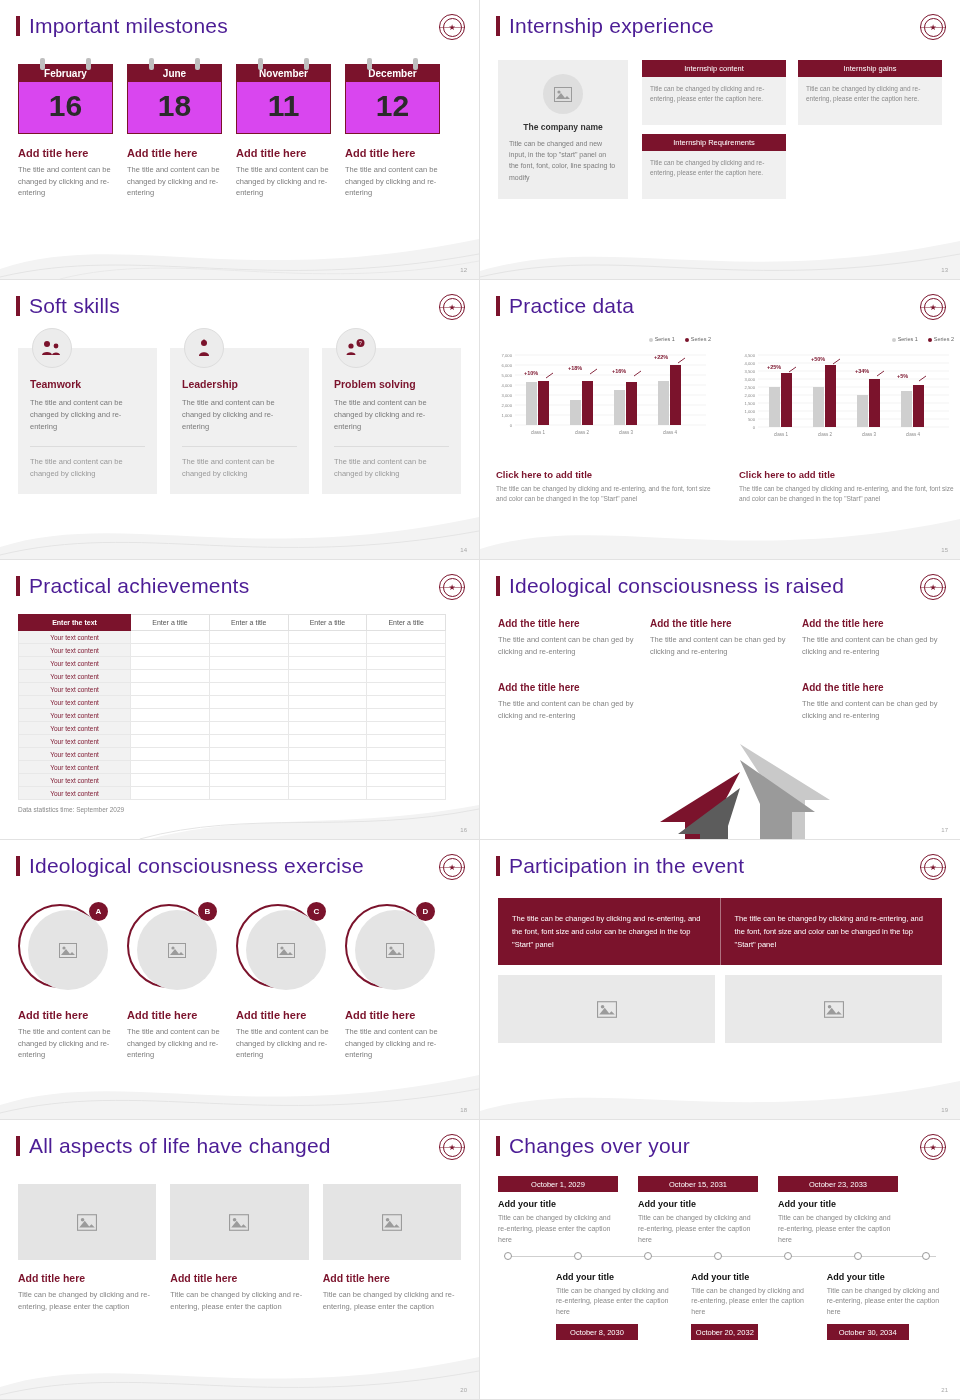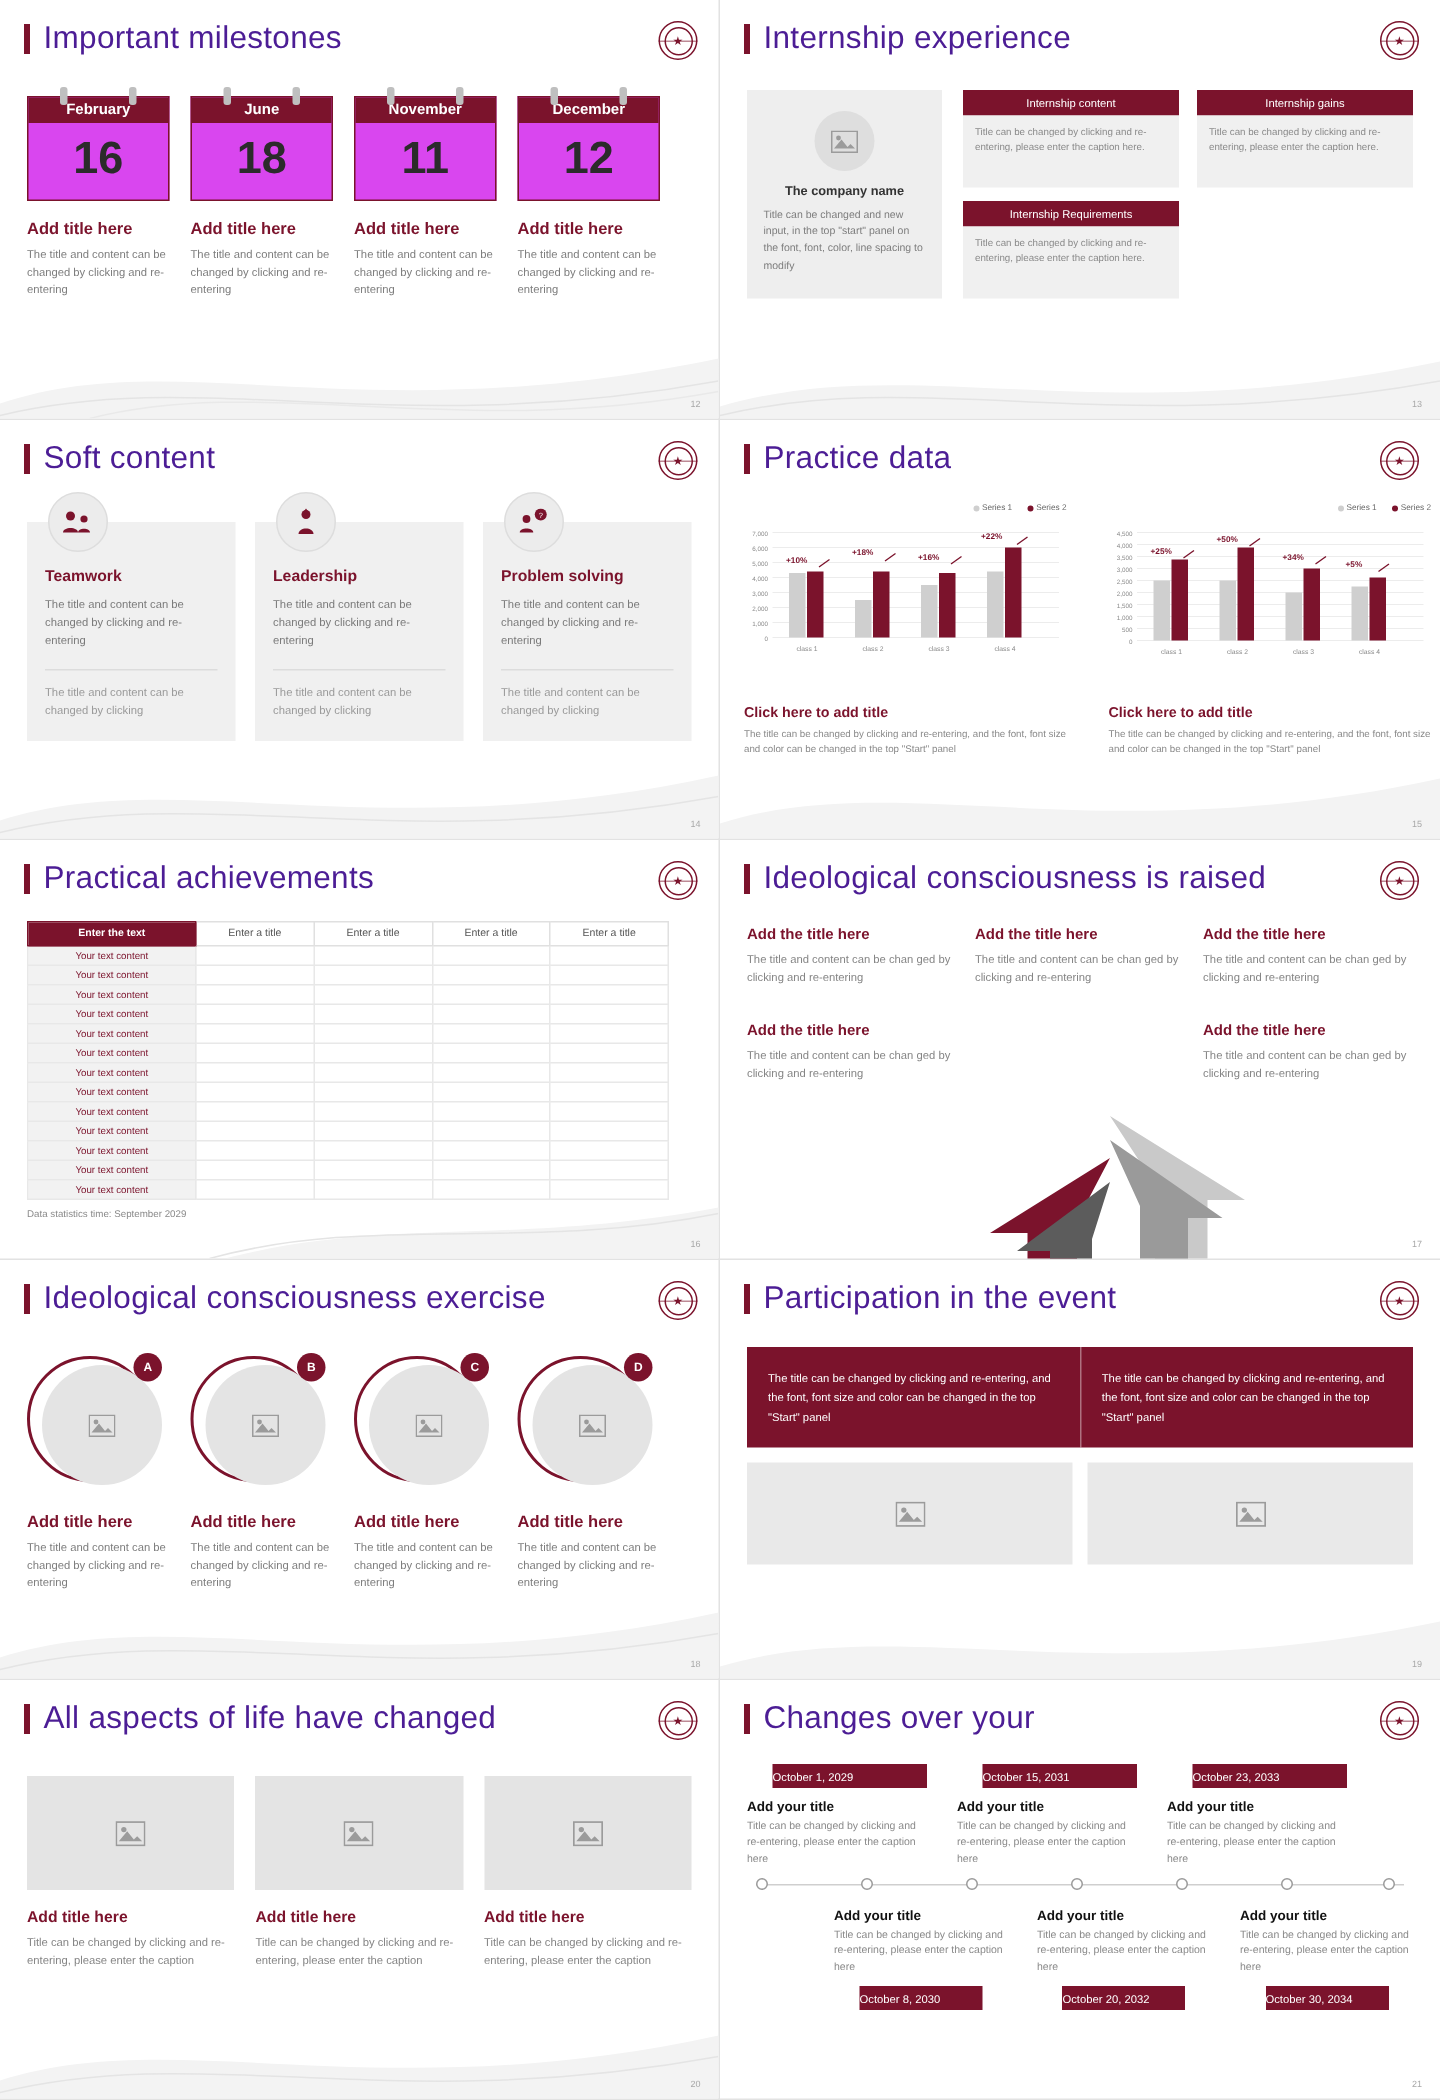--- a/index.html
+++ b/index.html
@@ -135,21 +135,21 @@
   .life { display:flex; gap:14px; padding: 26px 18px 0 18px; }
   .life .col { flex:1; }
   .life .ph { height:76px; background:#e4e4e4; display:flex;align-items:center;justify-content:center; }
   .life h5 { margin:12px 0 5px 0; font-size:10.5px; color:#7b132c; }
   .life p { margin:0; font-size:7.5px; color:#858585; line-height:1.6; }
 
   
   .tl { position:relative; padding: 18px 18px 0 18px; height:100%; }
   .tl-row { display:flex; gap:20px; }
   .tl-card { width:120px; }
-  .tag { background:#7b132c; color:#fff; font-size:7.5px; padding:3.5px 0; text-align:left;margin-left:17px; }
+  .tag { background:#7b132c; color:#fff; font-size:7.5px; padding:3.5px 0; text-align:center; }
   .tl-card h6 { margin:7px 0 4px 0; font-size:9px; color:#111; }
   .tl-card p { margin:0; font-size:7px; color:#8a8a8a; line-height:1.55; }
   .tl-line { position:relative; height:1px; background:#cfcfcf; margin:10px 6px 0 6px; }
   .tl-dot { position:absolute; top:-3.5px; width:8px;height:8px;border-radius:50%;background:#fff;border:1.2px solid #9a9a9a;}
   .tl-row2 { display:flex; gap:20px; margin-left:58px; margin-top:8px; }
 
   .ph-icon svg { display:block; }
 </style>
 </head>
 <body>
@@ -268,21 +268,21 @@
         <path d="M0,62 C130,24 250,80 480,32 L480,70 L0,70 Z" fill="#f3f3f3"></path>
         <path d="M0,68 C140,35 260,85 480,45" stroke="#e4e4e4" fill="none"></path>
       </svg>
     </div>
     <div class="pagenum">13</div>
   </div>
 
   <div class="slide">
     <div class="title-row">
       <div class="title-bar"></div>
-      <div class="slide-title">Soft content</div>
+      <div class="slide-title">Soft skills</div>
     </div>
     <div class="logo">
         <div class="inner">★</div>
       </div>
 
     <div class="skills">
       <div class="skill">
         <div class="icon-c">
           <svg width="22" height="18" viewBox="0 0 22 18">
               <circle cx="6" cy="5" r="3" fill="#7b132c"></circle>
@@ -862,21 +862,21 @@
 
       <div class="tl-row2">
         <div class="tl-card">
           <h6>Add your title</h6>
           <p>Title can be changed by clicking and re-entering, please enter the caption here</p>
           <div class="tag" style="margin-top:6px;width:82px">October 8, 2030</div>
         </div>
         <div class="tl-card">
           <h6>Add your title</h6>
           <p>Title can be changed by clicking and re-entering, please enter the caption here</p>
-          <div class="tag" style="margin-top:6px;width:82px">October 20, 2032</div>
+          <div class="tag" style="margin-top:6px;width:67px">October 20, 2032</div>
         </div>
         <div class="tl-card">
           <h6>Add your title</h6>
           <p>Title can be changed by clicking and re-entering, please enter the caption here</p>
           <div class="tag" style="margin-top:6px;width:82px">October 30, 2034</div>
         </div>
       </div>
     </div>
 
     <div class="pagenum">21</div>

